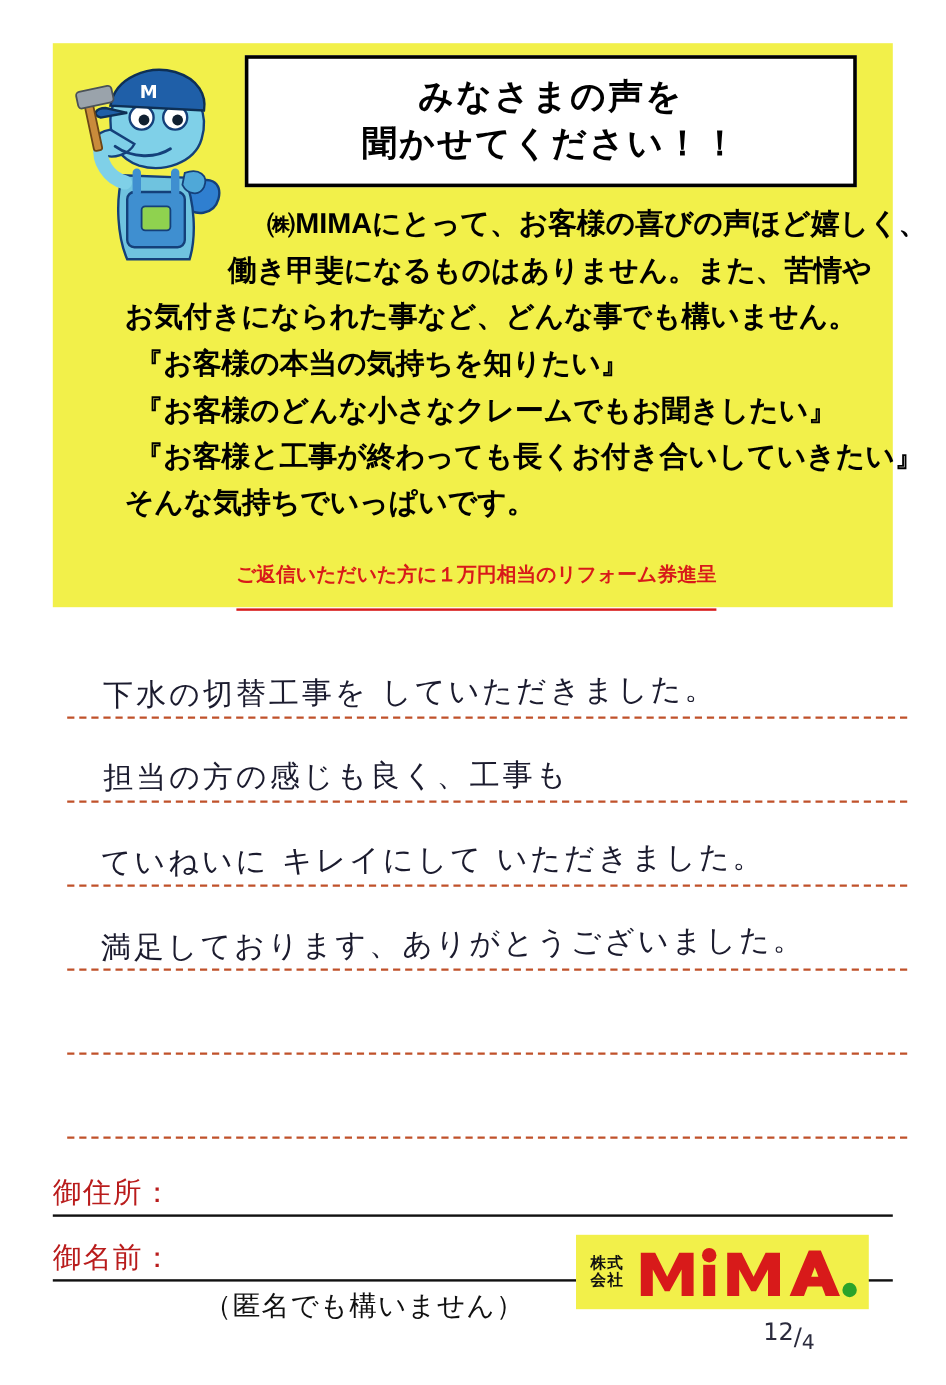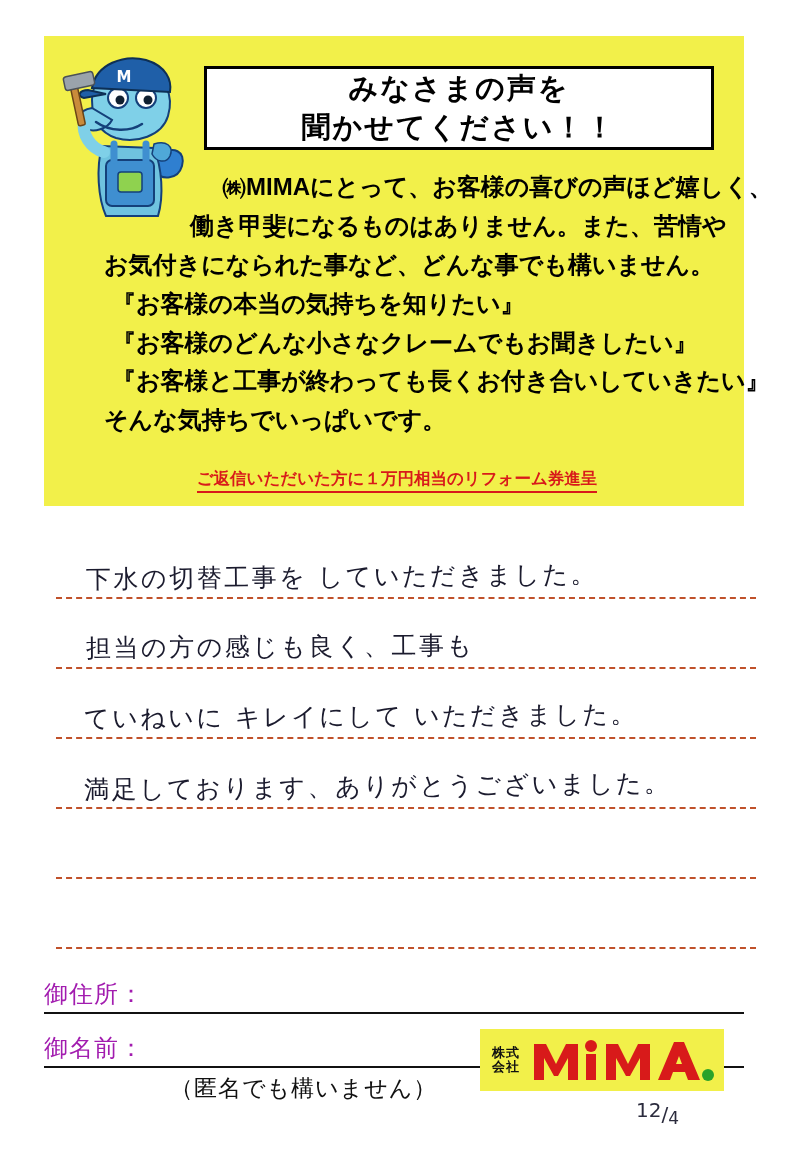--- a/index.html
+++ b/index.html
@@ -40,23 +40,23 @@
     top: 12px;
     width: 128px;
     height: 180px;
   }
   .mascot svg { display: block; }
 
   
   .title-box {
     position: absolute;
     left: 160px;
-    top: 30px;
+    top: 10px;
     width: 510px;
-    height: 84px;
+    height: 110px;
     background: #ffffff;
     border: 3px solid #000000;
     box-sizing: border-box;
     display: flex;
     flex-direction: column;
     align-items: center;
     justify-content: center;
   }
   .title-line {
     font-size: 29px;
@@ -91,21 +91,21 @@
     left: 0;
     top: 300px;
     width: 650px;
     text-align: center;
   }
   .pb-note span {
     font-size: 16.5px;
     font-weight: bold;
     color: #d81a1a;
     border-bottom: 2px solid #d81a1a;
-    padding-bottom: 4px;
+    padding-bottom: 19px;
     white-space: nowrap;
   }
 
   
   .write-area {
     position: absolute;
     left: 56px;
     top: 535px;
     width: 700px;
     height: 425px;
@@ -132,21 +132,21 @@
   .field {
     position: absolute;
     left: 44px;
     width: 700px;
   }
   .field-label {
     position: absolute;
     left: 0;
     top: 0;
     font-size: 24px;
-    color: #a21caf;
+    color: #b91c1c;
     letter-spacing: 1px;
     white-space: nowrap;
   }
   .field-rule {
     position: absolute;
     left: 0;
     width: 700px;
     border-top: 2px solid #111;
     height: 0;
   }

